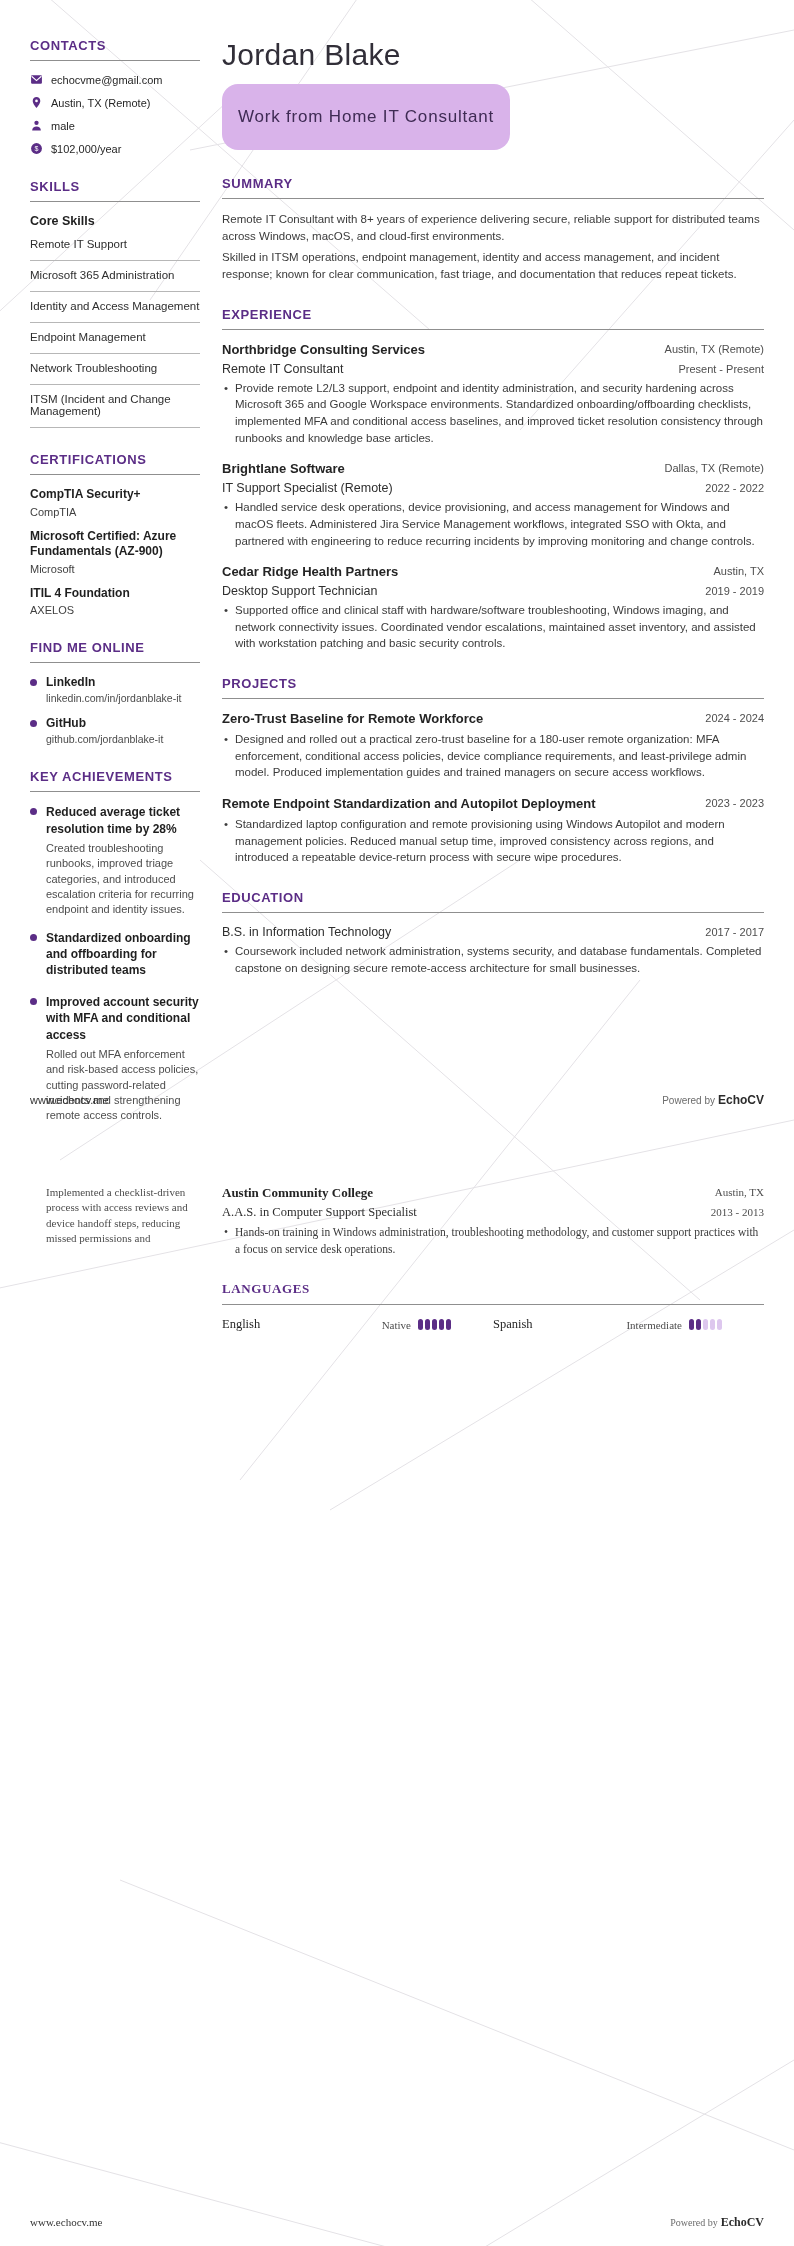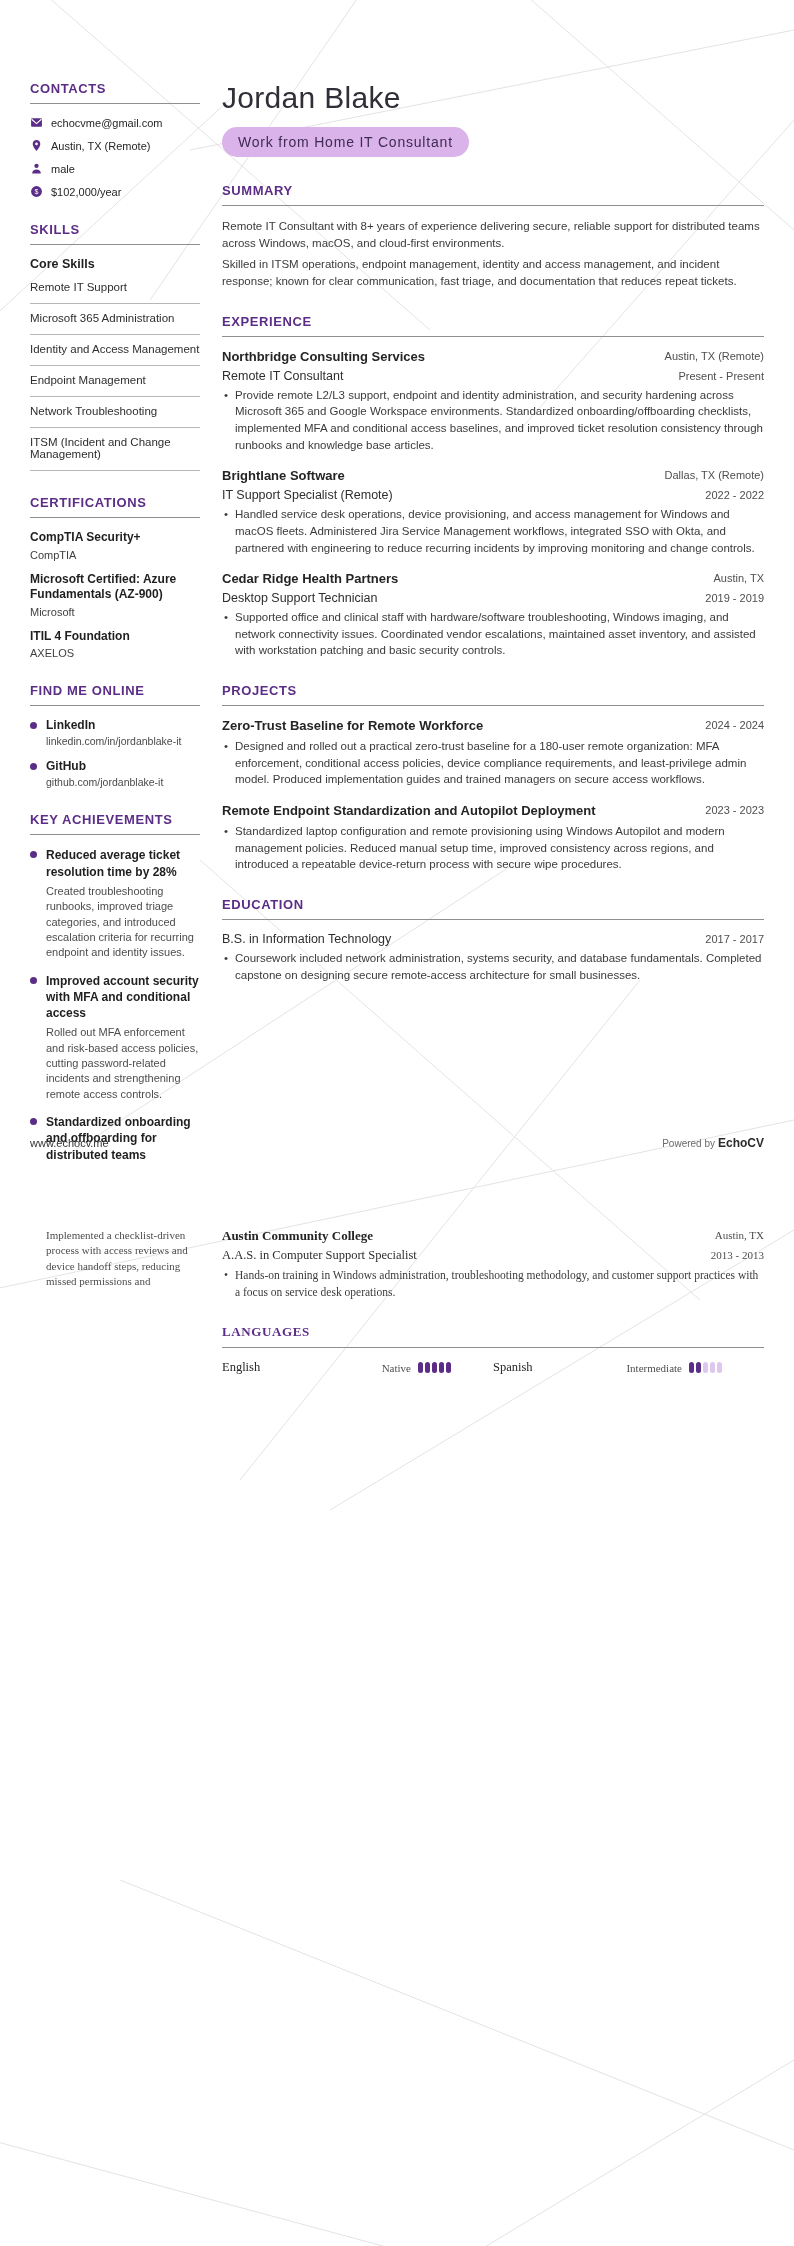--- a/index.html
+++ b/index.html
@@ -9,21 +9,21 @@
     width:794px; height:2246px;
     margin:0 auto;
     background:#ffffff;
     font-family:"Liberation Sans", sans-serif;
     color:#2e2e2e;
     overflow:hidden;
   }
   .bg-lines { position:absolute; top:0; left:0; z-index:0; }
   .page {
     position:absolute; left:0; width:794px; height:1123px;
-    overflow:hidden; z-index:1;margin-top:43px;
+    overflow:hidden; z-index:1;
   }
   .page-1 { top:0; }
   .page-2 { top:1123px;font-family:Liberation Serif, serif; }
   .page-inner { display:flex; padding:38px 30px 0 30px; gap:22px; }
   .sidebar { width:170px; flex-shrink:0; }
   .main { flex:1; min-width:0; }
 
   
   .sec-h {
     font-size:13px; font-weight:700; color:#5b2d86;
@@ -31,22 +31,22 @@
     border-bottom:1px solid #8f8f8f;
     padding-bottom:7px; margin-bottom:12px;
   }
   .section { margin-bottom:24px; }
 
   
   .name { font-size:30px; font-weight:500; color:#312e38; letter-spacing:.3px; margin-bottom:12px; }
   .badge {
     display:inline-block;
     background:#d9b3ea; color:#3f2b54;
-    font-size:14px; letter-spacing:.8px;
-    padding:7px 16px; border-radius:16px;
+    font-size:17px; letter-spacing:.8px;
+    padding:23px 16px; border-radius:16px;
     margin-bottom:26px;
   }
 
   
   .contact-item { display:flex; align-items:center; gap:8px; margin-bottom:10px; font-size:11px; color:#262626; }
   .cicon { width:13px; height:13px; flex-shrink:0; display:inline-flex; }
   .cicon svg { width:13px; height:13px; }
 
   
   .group-title { font-size:12.5px; font-weight:700; color:#1f1f1f; margin-bottom:10px; }
@@ -212,28 +212,28 @@
           <div class="bullet-row">
             <span class="pdot"></span>
             <div>
               <div class="ach-title">Reduced average ticket resolution time by 28%</div>
               <div class="ach-desc">Created troubleshooting runbooks, improved triage categories, and introduced escalation criteria for recurring endpoint and identity issues.</div>
             </div>
           </div>
           <div class="bullet-row">
             <span class="pdot"></span>
             <div>
+              <div class="ach-title">Standardized onboarding and offboarding for distributed teams</div>
+            </div>
+          </div>
+          <div class="bullet-row">
+            <span class="pdot"></span>
+            <div>
               <div class="ach-title">Improved account security with MFA and conditional access</div>
               <div class="ach-desc">Rolled out MFA enforcement and risk-based access policies, cutting password-related incidents and strengthening remote access controls.</div>
-            </div>
-          </div>
-          <div class="bullet-row">
-            <span class="pdot"></span>
-            <div>
-              <div class="ach-title">Standardized onboarding and offboarding for distributed teams</div>
             </div>
           </div>
         </section>
 
       </aside>
 
       <main class="main">
 
         <h1 class="name">Jordan Blake</h1>
         <div class="badge">Work from Home IT Consultant</div>

